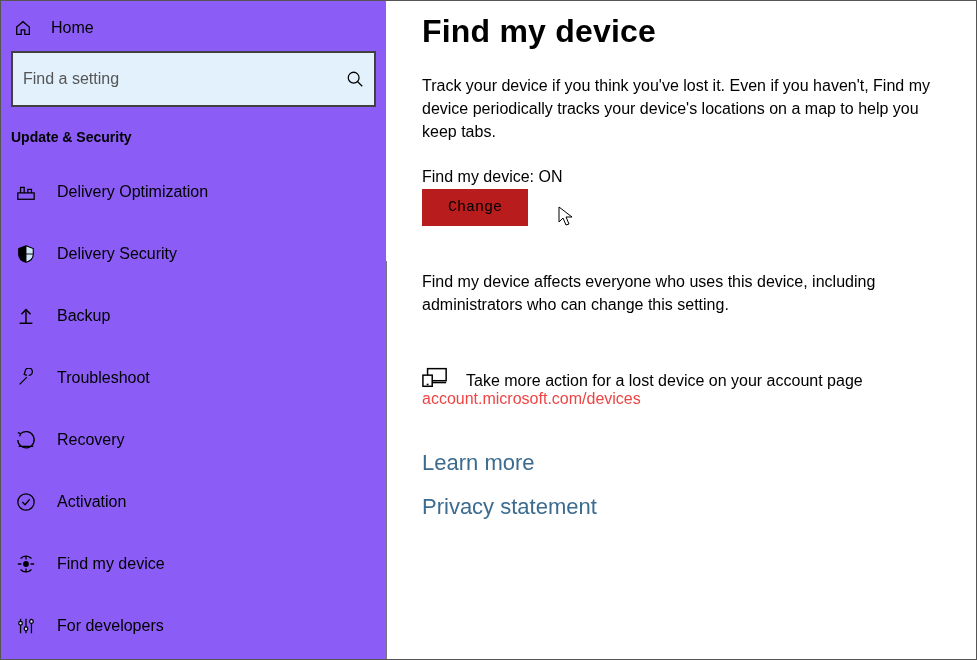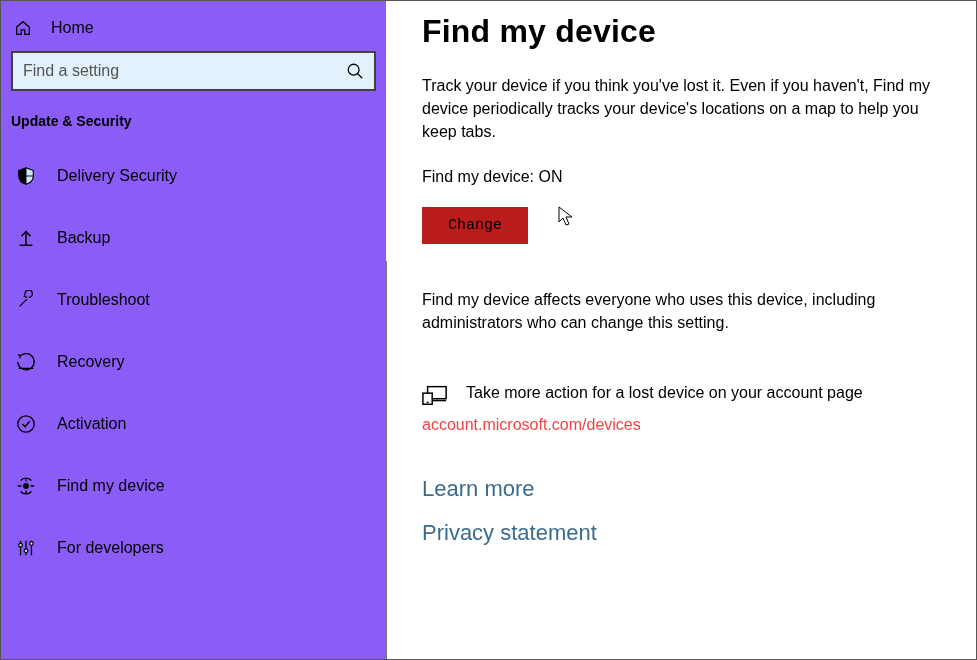--- a/index.html
+++ b/index.html
@@ -27,21 +27,21 @@
     padding: 8px 12px 14px 12px;
     gap: 18px;
     cursor: pointer;
   }
   .home-row .icon { width: 20px; display:flex; align-items:center; justify-content:center; }
   .home-row span.label { font-size: 16px; }
   .search-wrap {
     margin: 0 10px 18px 10px;
     border: 2px solid #414141;
     background: #e2f1fb;
-    height: 40px;
+    height: 56px;
     display: flex;
     align-items: center;
     padding: 0 10px;
   }
   .search-wrap input {
     flex: 1;
     border: none;
     background: transparent;
     font-size: 16px;
     outline: none;
@@ -86,43 +86,42 @@
     letter-spacing: 0.2px;
   }
   .para {
     font-size: 16px;
     line-height: 1.45;
     margin-bottom: 24px;
     max-width: 550px;
   }
   .status-line {
     font-size: 16px;
-    margin-bottom: 21px;
+    margin-bottom: 3px;
   }
   .change-btn {
     background: #b91c1c;
     border: none;
     padding: 10px 26px;
     font-size: 15px;
     cursor: pointer;
     font-family: Liberation Mono, monospace;
   }
   .gap { height: 44px; }
   .para2 {
     font-size: 16px;
     line-height: 1.45;
     margin-bottom: 50px;
     max-width: 550px;
   }
   .action-row {
     display: flex;
-    align-items: flex-start;
+    align-items: flex-end;
     gap: 18px;
     font-size: 16px;
-    margin-bottom: 8px;
   }
   .action-row .icon { width: 26px; height: 24px; display:flex; }
   .link {
     color: #ef4444;
     font-size: 16px;
     display: block;
     margin-bottom: 42px;
     cursor: pointer;
   }
   .footer-link {
@@ -158,20 +157,29 @@
       <span class="sicon">
         <svg viewBox="0 0 20 20" width="18" height="18" fill="none" stroke="#000" stroke-width="1.4">
           <circle cx="8.5" cy="8.5" r="6"></circle>
             <line x1="13" y1="13" x2="18" y2="18"></line>
         </svg>
       </span>
     </div>
 
     <div class="section-title">Update &amp; Security</div>
 
+    <div class="nav-item">
+      <span class="icon">
+        <svg viewBox="0 0 22 22" fill="none" stroke="#000" stroke-width="1.4">
+          <rect x="2" y="12" width="18" height="7"></rect>
+            <path d="M5 12 V6 H9 V12 M13 12 V8 H17 V12"></path>
+        </svg>
+      </span>
+      <span class="label">Delivery Optimization</span>
+    </div>
 
     <div class="nav-item">
       <span class="icon">
         <svg viewBox="0 0 22 22" fill="#000">
           <path d="M11 2 L19 5 V11 C19 16 15 19 11 20 C7 19 3 16 3 11 V5 Z" fill="#000"></path>
           <path d="M11 2 L19 5 V11 C19 16 15 19 11 20 V2 Z" fill="#cde7f6"></path>
           <path d="M11 2 L19 5 V11 C19 16 15 19 11 20 C7 19 3 16 3 11 V5 Z" fill="none" stroke="#000" stroke-width="1.2"></path>
           <line x1="11" y1="2" x2="11" y2="20" stroke="#000" stroke-width="1"></line>
           <line x1="3" y1="11" x2="19" y2="11" stroke="#000" stroke-width="1"></line>
         </svg>

